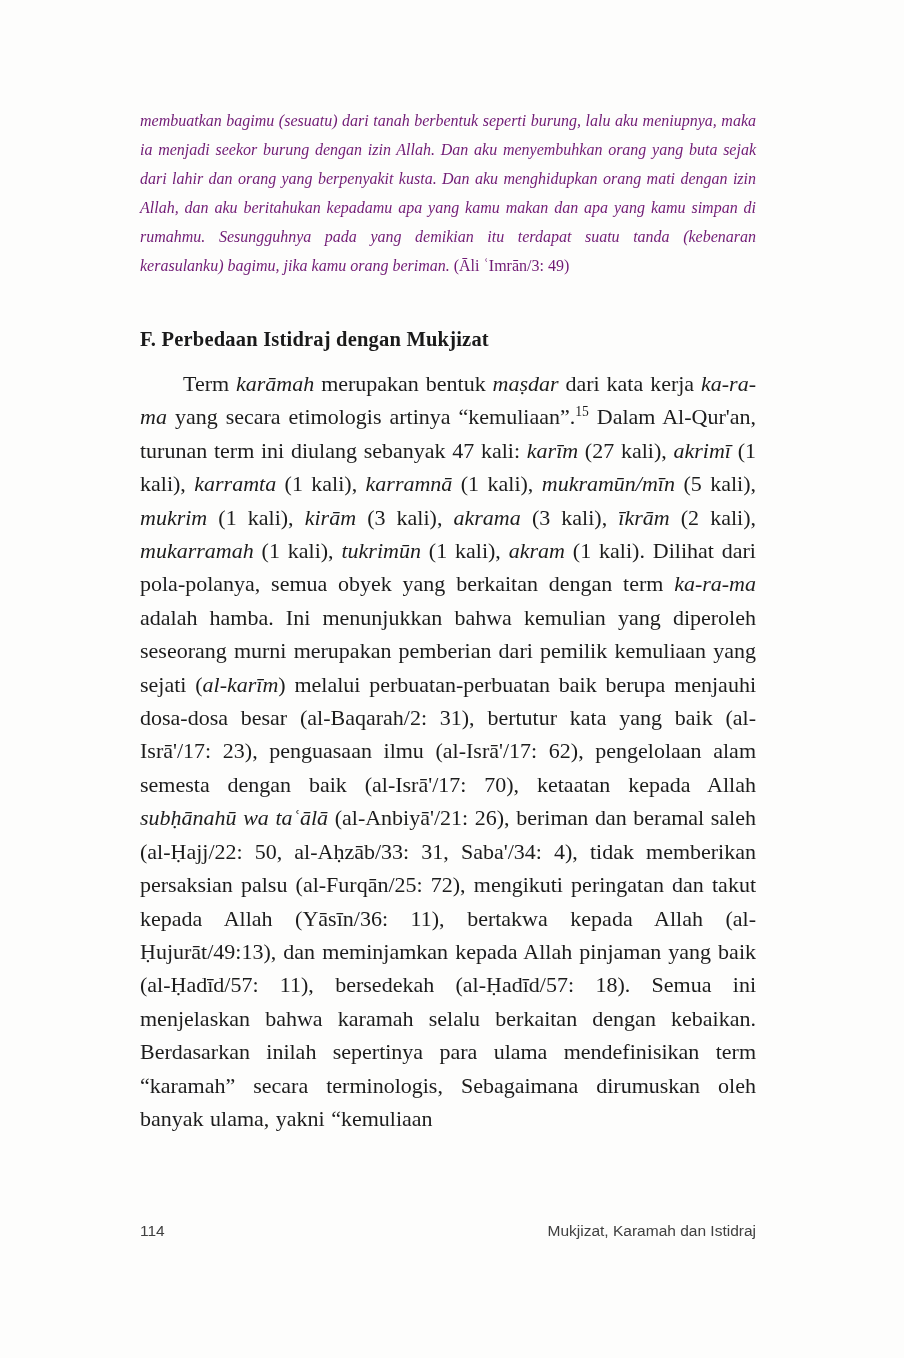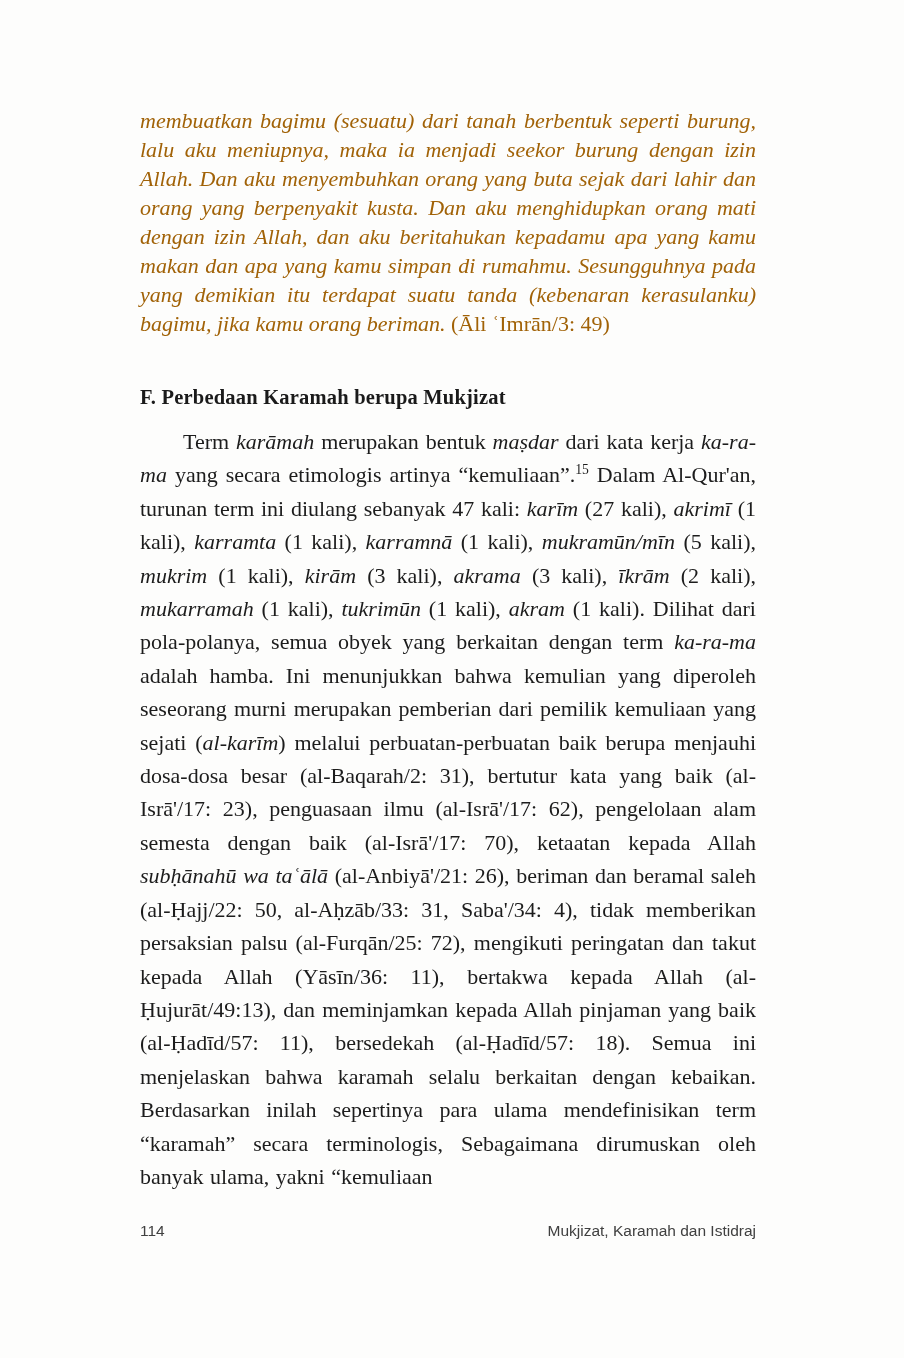--- a/index.html
+++ b/index.html
@@ -18,24 +18,24 @@
     overflow: hidden;
     box-sizing: border-box;
   }
   .content {
     position: absolute;
     left: 140px;
     top: 106px;
     width: 616px;
   }
   .quote {
-    font-size: 22px;
+    font-size: 16px;
     line-height: 29px;
     text-align: justify;
-    color: #a16207;
+    color: #701a75;
   }
   .quote .italic,
   .body .italic {
     font-style: italic;
   }
   .heading {
     margin: 0;
     margin-top: 48px;
     font-size: 20.5px;
     font-weight: bold;
@@ -71,21 +71,21 @@
   }
 </style>
 </head>
 <body>
 
 <div class="page">
   <div class="content">
 
     <div class="quote"><span class="italic">membuatkan bagimu (sesuatu) dari tanah berbentuk seperti burung, lalu aku meniupnya, maka ia menjadi seekor burung dengan izin Allah. Dan aku menyembuhkan orang yang buta sejak dari lahir dan orang yang berpenyakit kusta. Dan aku menghidupkan orang mati dengan izin Allah, dan aku beritahukan kepadamu apa yang kamu makan dan apa yang kamu simpan di rumahmu. Sesungguhnya pada yang demikian itu terdapat suatu tanda (kebenaran kerasulanku) bagimu, jika kamu orang beriman. </span><span>(Āli ʿImrān/3: 49)</span></div>
 
-    <h2 class="heading">F. Perbedaan Karamah berupa Mukjizat</h2>
+    <h2 class="heading">F. Perbedaan Istidraj dengan Mukjizat</h2>
 
     <p class="body"><span>Term </span><span class="italic">karāmah</span><span> merupakan bentuk </span><span class="italic">maṣdar</span><span> dari kata kerja </span><span class="italic">ka-ra-ma</span><span> yang secara etimologis artinya “kemuliaan”.</span><sup>15</sup><span> Dalam Al-Qur'an, turunan term ini diulang sebanyak 47 kali: </span><span class="italic">karīm</span><span> (27 kali), </span><span class="italic">akrimī</span><span> (1 kali), </span><span class="italic">karramta</span><span> (1 kali), </span><span class="italic">karramnā</span><span> (1 kali), </span><span class="italic">mukramūn/mīn</span><span> (5 kali), </span><span class="italic">mukrim</span><span> (1 kali), </span><span class="italic">kirām</span><span> (3 kali),  </span><span class="italic">akrama</span><span> (3 kali), </span><span class="italic">īkrām</span><span> (2 kali), </span><span class="italic">mukarramah</span><span> (1 kali), </span><span class="italic">tukrimūn</span><span> (1 kali), </span><span class="italic">akram</span><span> (1 kali). Dilihat dari pola-polanya, semua obyek yang berkaitan dengan term </span><span class="italic">ka-ra-ma</span><span> adalah hamba. Ini menunjukkan bahwa kemulian yang diperoleh seseorang murni merupakan pemberian dari pemilik kemuliaan yang sejati (</span><span class="italic">al-karīm</span><span>) melalui perbuatan-perbuatan baik berupa menjauhi dosa-dosa besar (al-Baqarah/2: 31), bertutur kata yang baik (al-Isrā'/17: 23), penguasaan ilmu (al-Isrā'/17: 62), pengelolaan alam semesta dengan baik (al-Isrā'/17: 70), ketaatan kepada Allah </span><span class="italic">subḥānahū wa taʿālā</span><span>  (al-Anbiyā'/21: 26), beriman dan beramal saleh (al-Ḥajj/22: 50, al-Aḥzāb/33: 31, Saba'/34: 4), tidak memberikan persaksian palsu (al-Furqān/25: 72), mengikuti peringatan dan takut kepada Allah (Yāsīn/36: 11), bertakwa kepada Allah (al-Ḥujurāt/49:13), dan meminjamkan kepada Allah pinjaman yang baik (al-Ḥadīd/57: 11), bersedekah (al-Ḥadīd/57: 18). Semua ini menjelaskan bahwa karamah selalu berkaitan dengan kebaikan. Berdasarkan inilah sepertinya para ulama mendefinisikan term “karamah” secara terminologis, Sebagaimana dirumuskan oleh banyak ulama, yakni “kemuliaan</span></p>
 
   </div>
 
   <div class="footer">
     <span>114</span>
     <span>Mukjizat, Karamah dan Istidraj</span>
   </div>
 </div>

